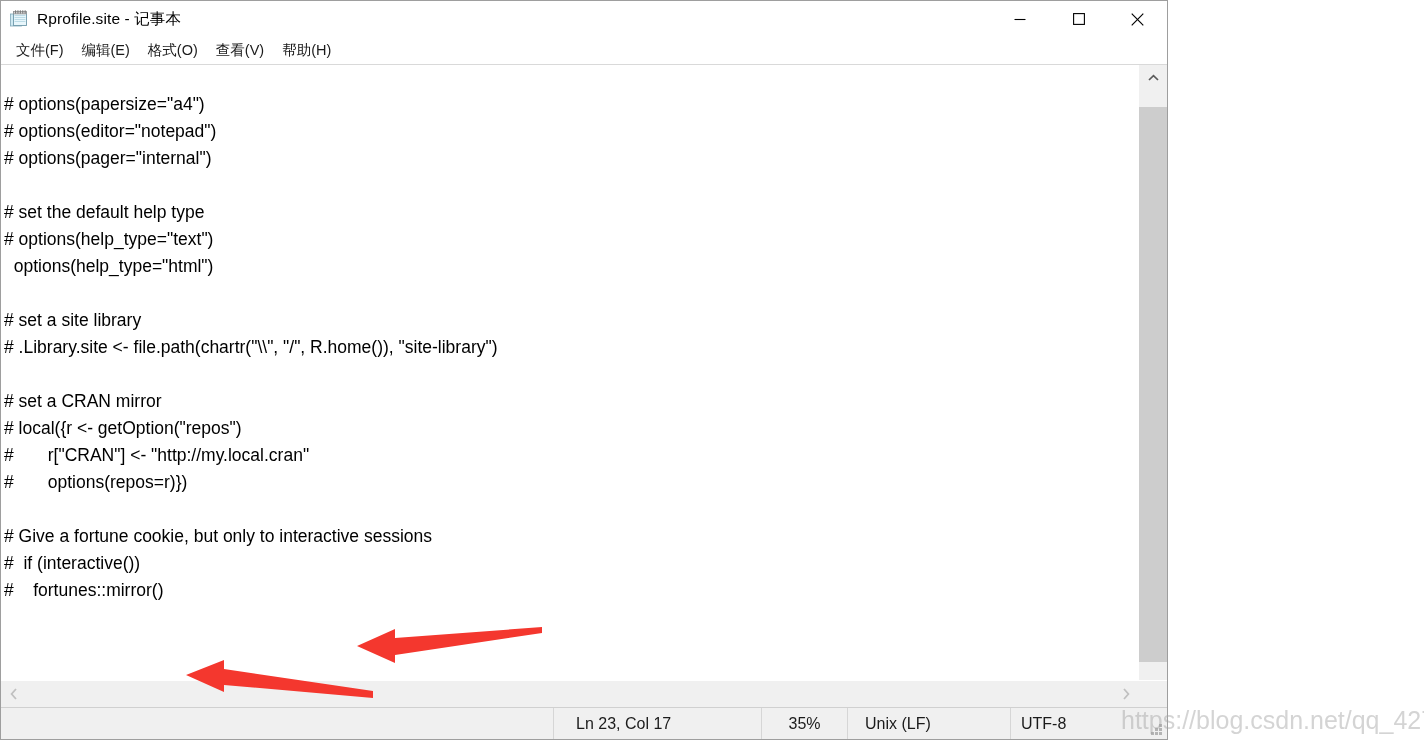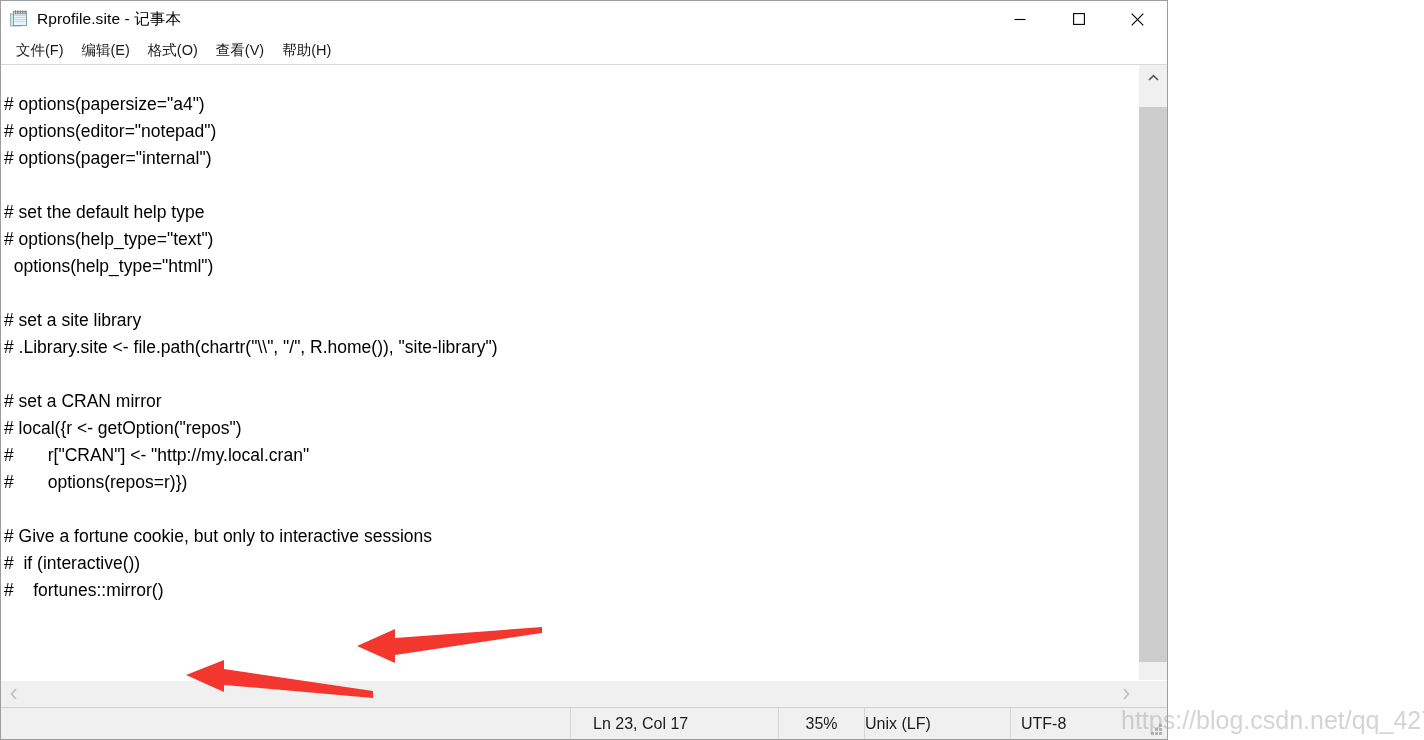--- a/index.html
+++ b/index.html
@@ -179,21 +179,21 @@
   .status-spacer { flex: 1 1 auto; }
   .status-cell {
     display: flex;
     align-items: center;
     border-left: 1px solid #d6d6d6;
     padding: 0 10px;
     white-space: nowrap;
   }
   .status-pos   { width: 175px; justify-content: flex-start; padding-left: 22px; }
   .status-zoom  { width: 65px;  justify-content: center; }
-  .status-eol   { width: 135px; justify-content: flex-start; padding-left: 0; }
+  .status-eol   { width: 135px; justify-content: flex-start; padding-left: 17px; }
   .status-enc   { width: 136px; justify-content: flex-start; }
   .grip {
     position: absolute;
     right: 4px;
     bottom: 3px;
     width: 12px;
     height: 12px;
   }
   .grip i {
     position: absolute;

